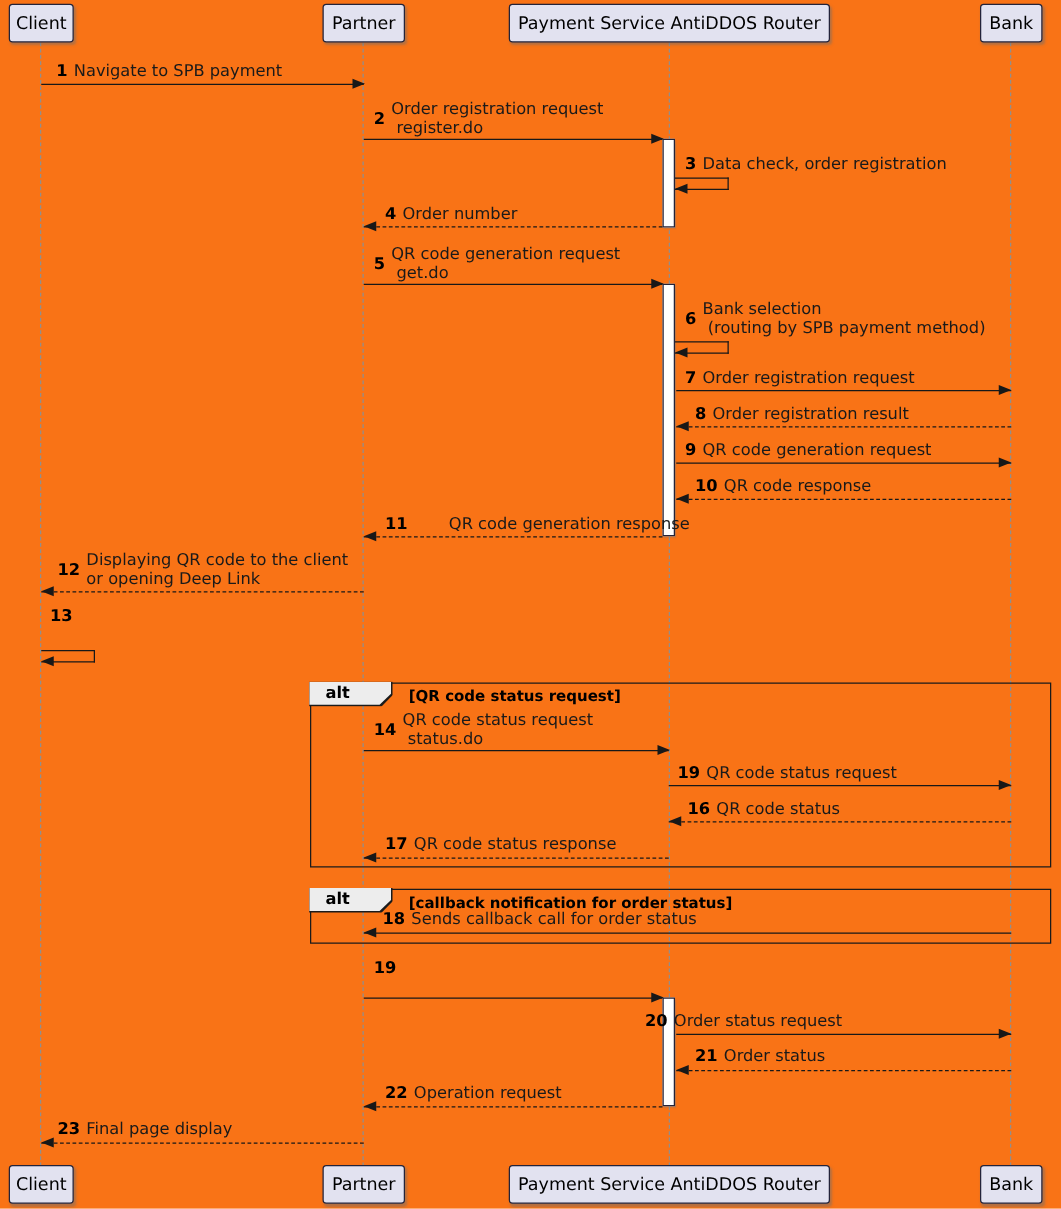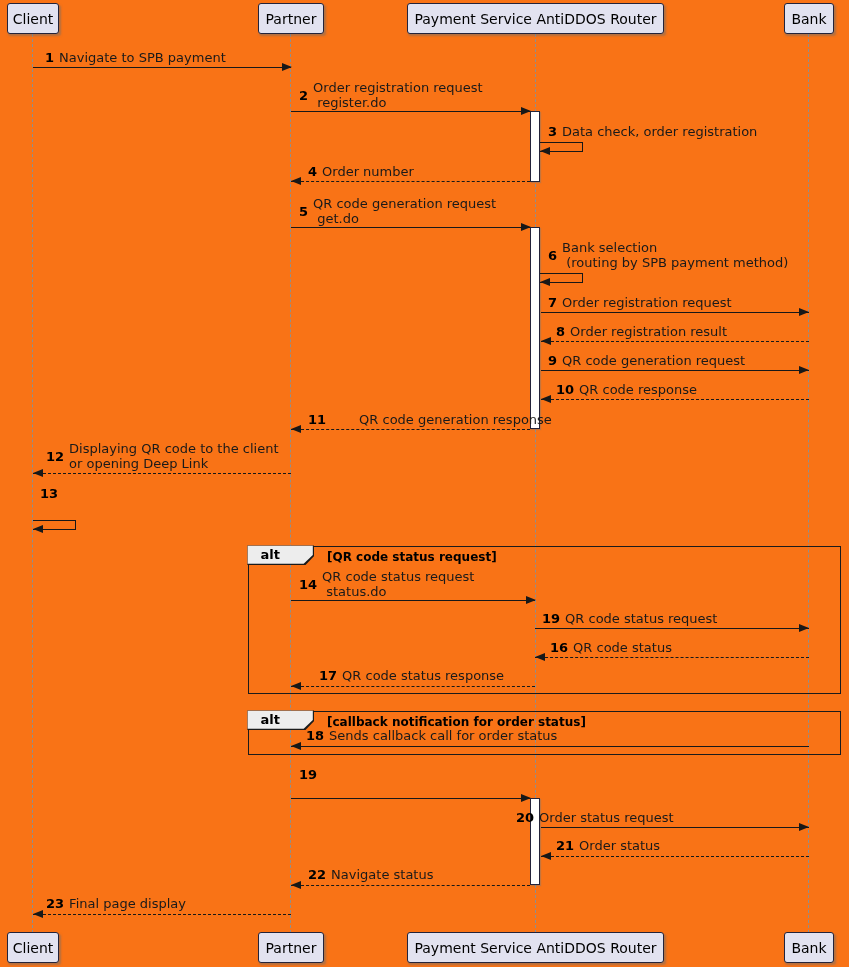--- a/index.html
+++ b/index.html
@@ -201,21 +201,21 @@
   <div class="mline" style="left:535px;top:628px;width:274px;"></div>
   <div class="arr r" style="left:799px;top:624px;"></div>
 
   <div class="mlabel" style="left:550px;top:640px;">
       <b>16</b>
       <span>QR code status</span>
     </div>
   <div class="mline dashed" style="left:535px;top:657px;width:274px;"></div>
   <div class="arr l" style="left:535px;top:653px;"></div>
 
-  <div class="mlabel" style="left:319px;top:668px;">
+  <div class="mlabel" style="left:308px;top:668px;">
       <b>17</b>
       <span>QR code status response</span>
     </div>
   <div class="mline dashed" style="left:291px;top:686px;width:244px;"></div>
   <div class="arr l" style="left:291px;top:682px;"></div>
 
   <div class="mlabel" style="left:306px;top:728px;">
       <b>18</b>
       <span>Sends callback call for order status</span>
     </div>
@@ -237,21 +237,21 @@
 
   <div class="mlabel" style="left:556px;top:838px;">
       <b>21</b>
       <span>Order status</span>
     </div>
   <div class="mline dashed" style="left:541px;top:856px;width:268px;"></div>
   <div class="arr l" style="left:541px;top:852px;"></div>
 
   <div class="mlabel" style="left:308px;top:867px;">
       <b>22</b>
-      <span>Navigate status</span>
+      <span>Operation request</span>
     </div>
   <div class="mline dashed" style="left:291px;top:885px;width:239px;"></div>
   <div class="arr l" style="left:291px;top:881px;"></div>
 
   <div class="mlabel" style="left:46px;top:896px;">
       <b>23</b>
       <span>Final page display</span>
     </div>
   <div class="mline dashed" style="left:33px;top:914px;width:258px;"></div>
   <div class="arr l" style="left:33px;top:910px;"></div>

